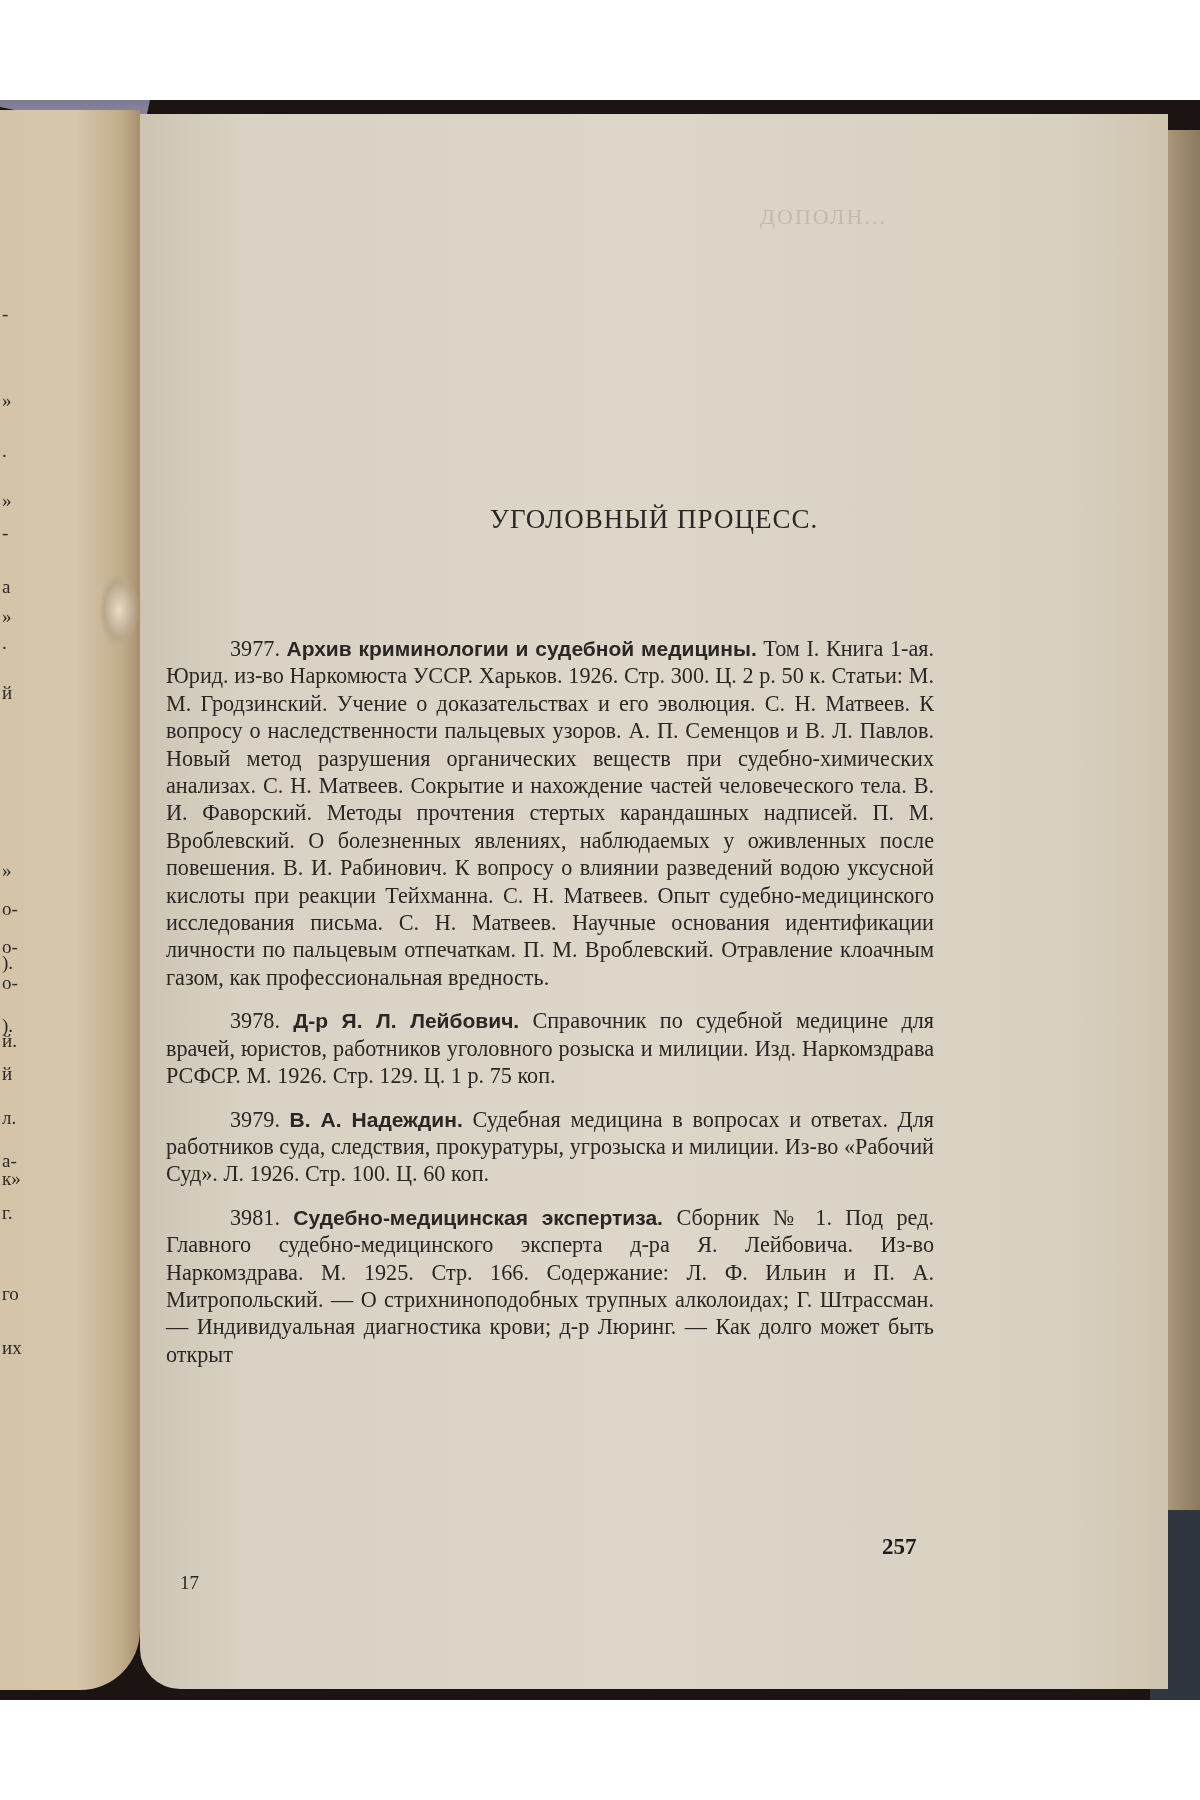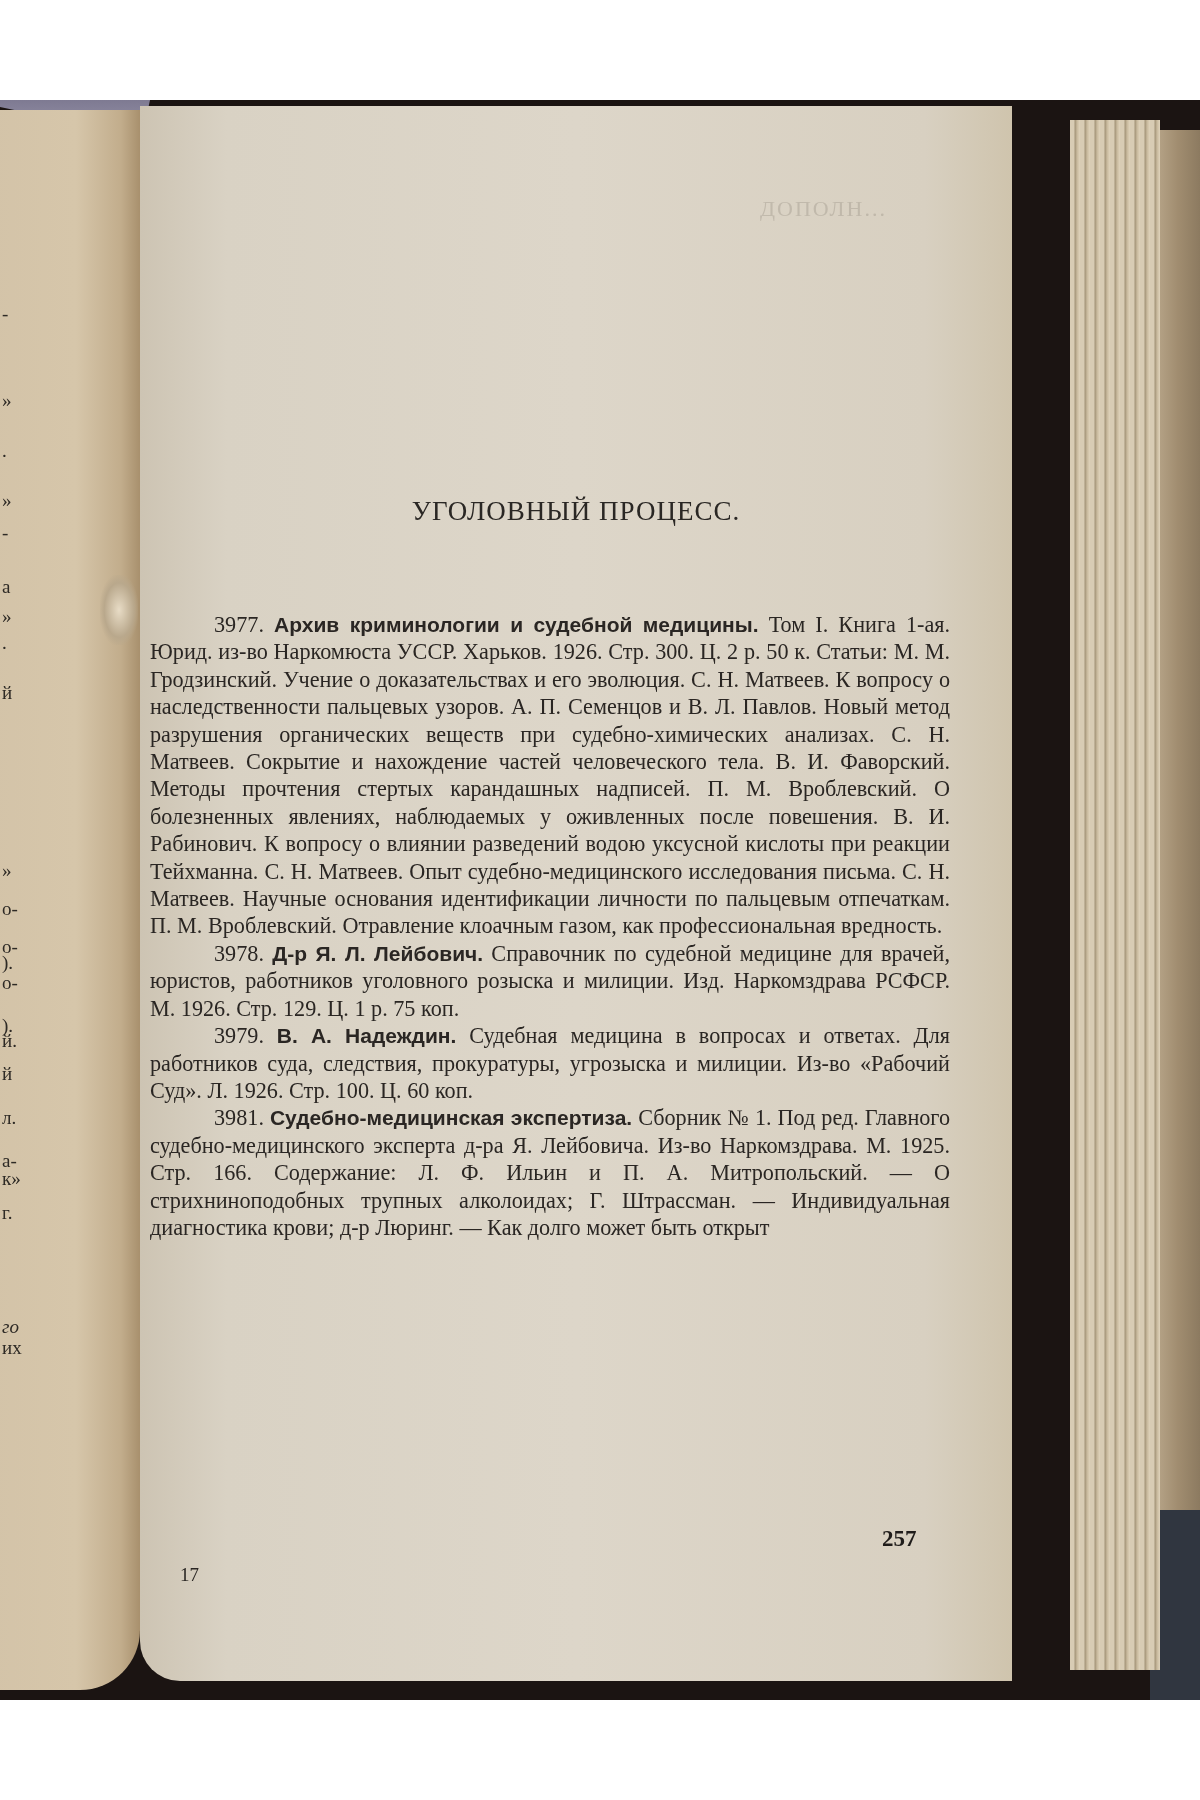--- a/index.html
+++ b/index.html
@@ -41,21 +41,21 @@
       position: absolute; left: 1150px; top: 1410px; width: 50px; height: 200px;
       background: #303640;
     }
     
     .stack {
       position: absolute; left: 1070px; top: 20px; width: 90px; height: 1550px;
       background: repeating-linear-gradient(90deg, #d8ccb4 0px, #d8ccb4 4px, #a39478 5px, #c8b99c 7px, #e0d4bc 10px);
     }
     
     .page {
-      position: absolute; left: 140px; top: 6px; width: 872px; height: 1575px;
+      position: absolute; left: 140px; top: 14px; width: 1028px; height: 1575px;
       background: linear-gradient(90deg, #cdc4b3 0%, #d9d2c4 10%, #ddd6c9 50%, #d8d0c1 90%, #cfc4ad 100%);
       border-bottom-left-radius: 40px;
     }
     .ghost-header {
       position: absolute; left: 620px; top: 90px; font-size: 22px; color: rgba(120,110,100,0.25);
       letter-spacing: 2px;
     }
     .section-title {
       position: absolute; left: 0; width: 100%; top: 390px; text-align: center;
       font-size: 27px; letter-spacing: 1px; color: #2a2724;
@@ -63,21 +63,21 @@
     .sub-title {
       position: absolute; left: 0; width: 100%; top: 448px; text-align: center;
       font-family: "Liberation Sans", "DejaVu Sans", sans-serif;
       font-weight: bold; font-size: 21px; color: #1f1c1a; padding-left: 20px; box-sizing: border-box;
     }
     .body-text {
       position: absolute; left: 10px; top: 505px; width: 800px;
       font-size: 22.2px; line-height: 27.4px; color: #2a2623;
       text-align: justify;
     }
-    .entry { margin: 0; text-indent: 64px; }
+    .entry { margin: 16px; text-indent: 64px; }
     .entry .num { }
     .entry .head {
       font-family: "Liberation Sans", "DejaVu Sans", sans-serif; font-weight: bold; font-size: 21px;
     }
     .page-number {
       position: absolute; left: 742px; top: 1420px; font-size: 23px; font-weight: bold; color: #1f1c1a;
     }
     .signature {
       position: absolute; left: 40px; top: 1458px; font-size: 19px; color: #2a2623; text-align: center;
     }
@@ -103,21 +103,21 @@
       <span class="left-frag" style="top: 842px;">).</span>
       <span class="left-frag" style="top: 862px;">о-</span>
       <span class="left-frag" style="top: 905px;">).</span>
       <span class="left-frag" style="top: 920px;">й.</span>
       <span class="left-frag" style="top: 953px;">й</span>
       <span class="left-frag" style="top: 997px;">л.</span>
       <span class="left-frag" style="top: 1040px;">а-</span>
       <span class="left-frag" style="top: 1058px;">к»</span>
       <span class="left-frag" style="top: 1092px;">г.</span>
       <span class="left-frag" style="top: 1191px; margin-top: 36px;">их</span>
-      <span class="left-frag" style="top: 1206px; font-style: italic;">го</span>
+      <span class="left-frag" style="top: 1173px;">го</span>
     </div>
   <div class="cover"></div>
   <div class="cover-dark"></div>
   <div class="stack"></div>
 
   <div class="page">
     <div class="ghost-header">ДОПОЛН...</div>
     <div class="section-title">УГОЛОВНЫЙ ПРОЦЕСС.</div>
 
     <div class="body-text">

